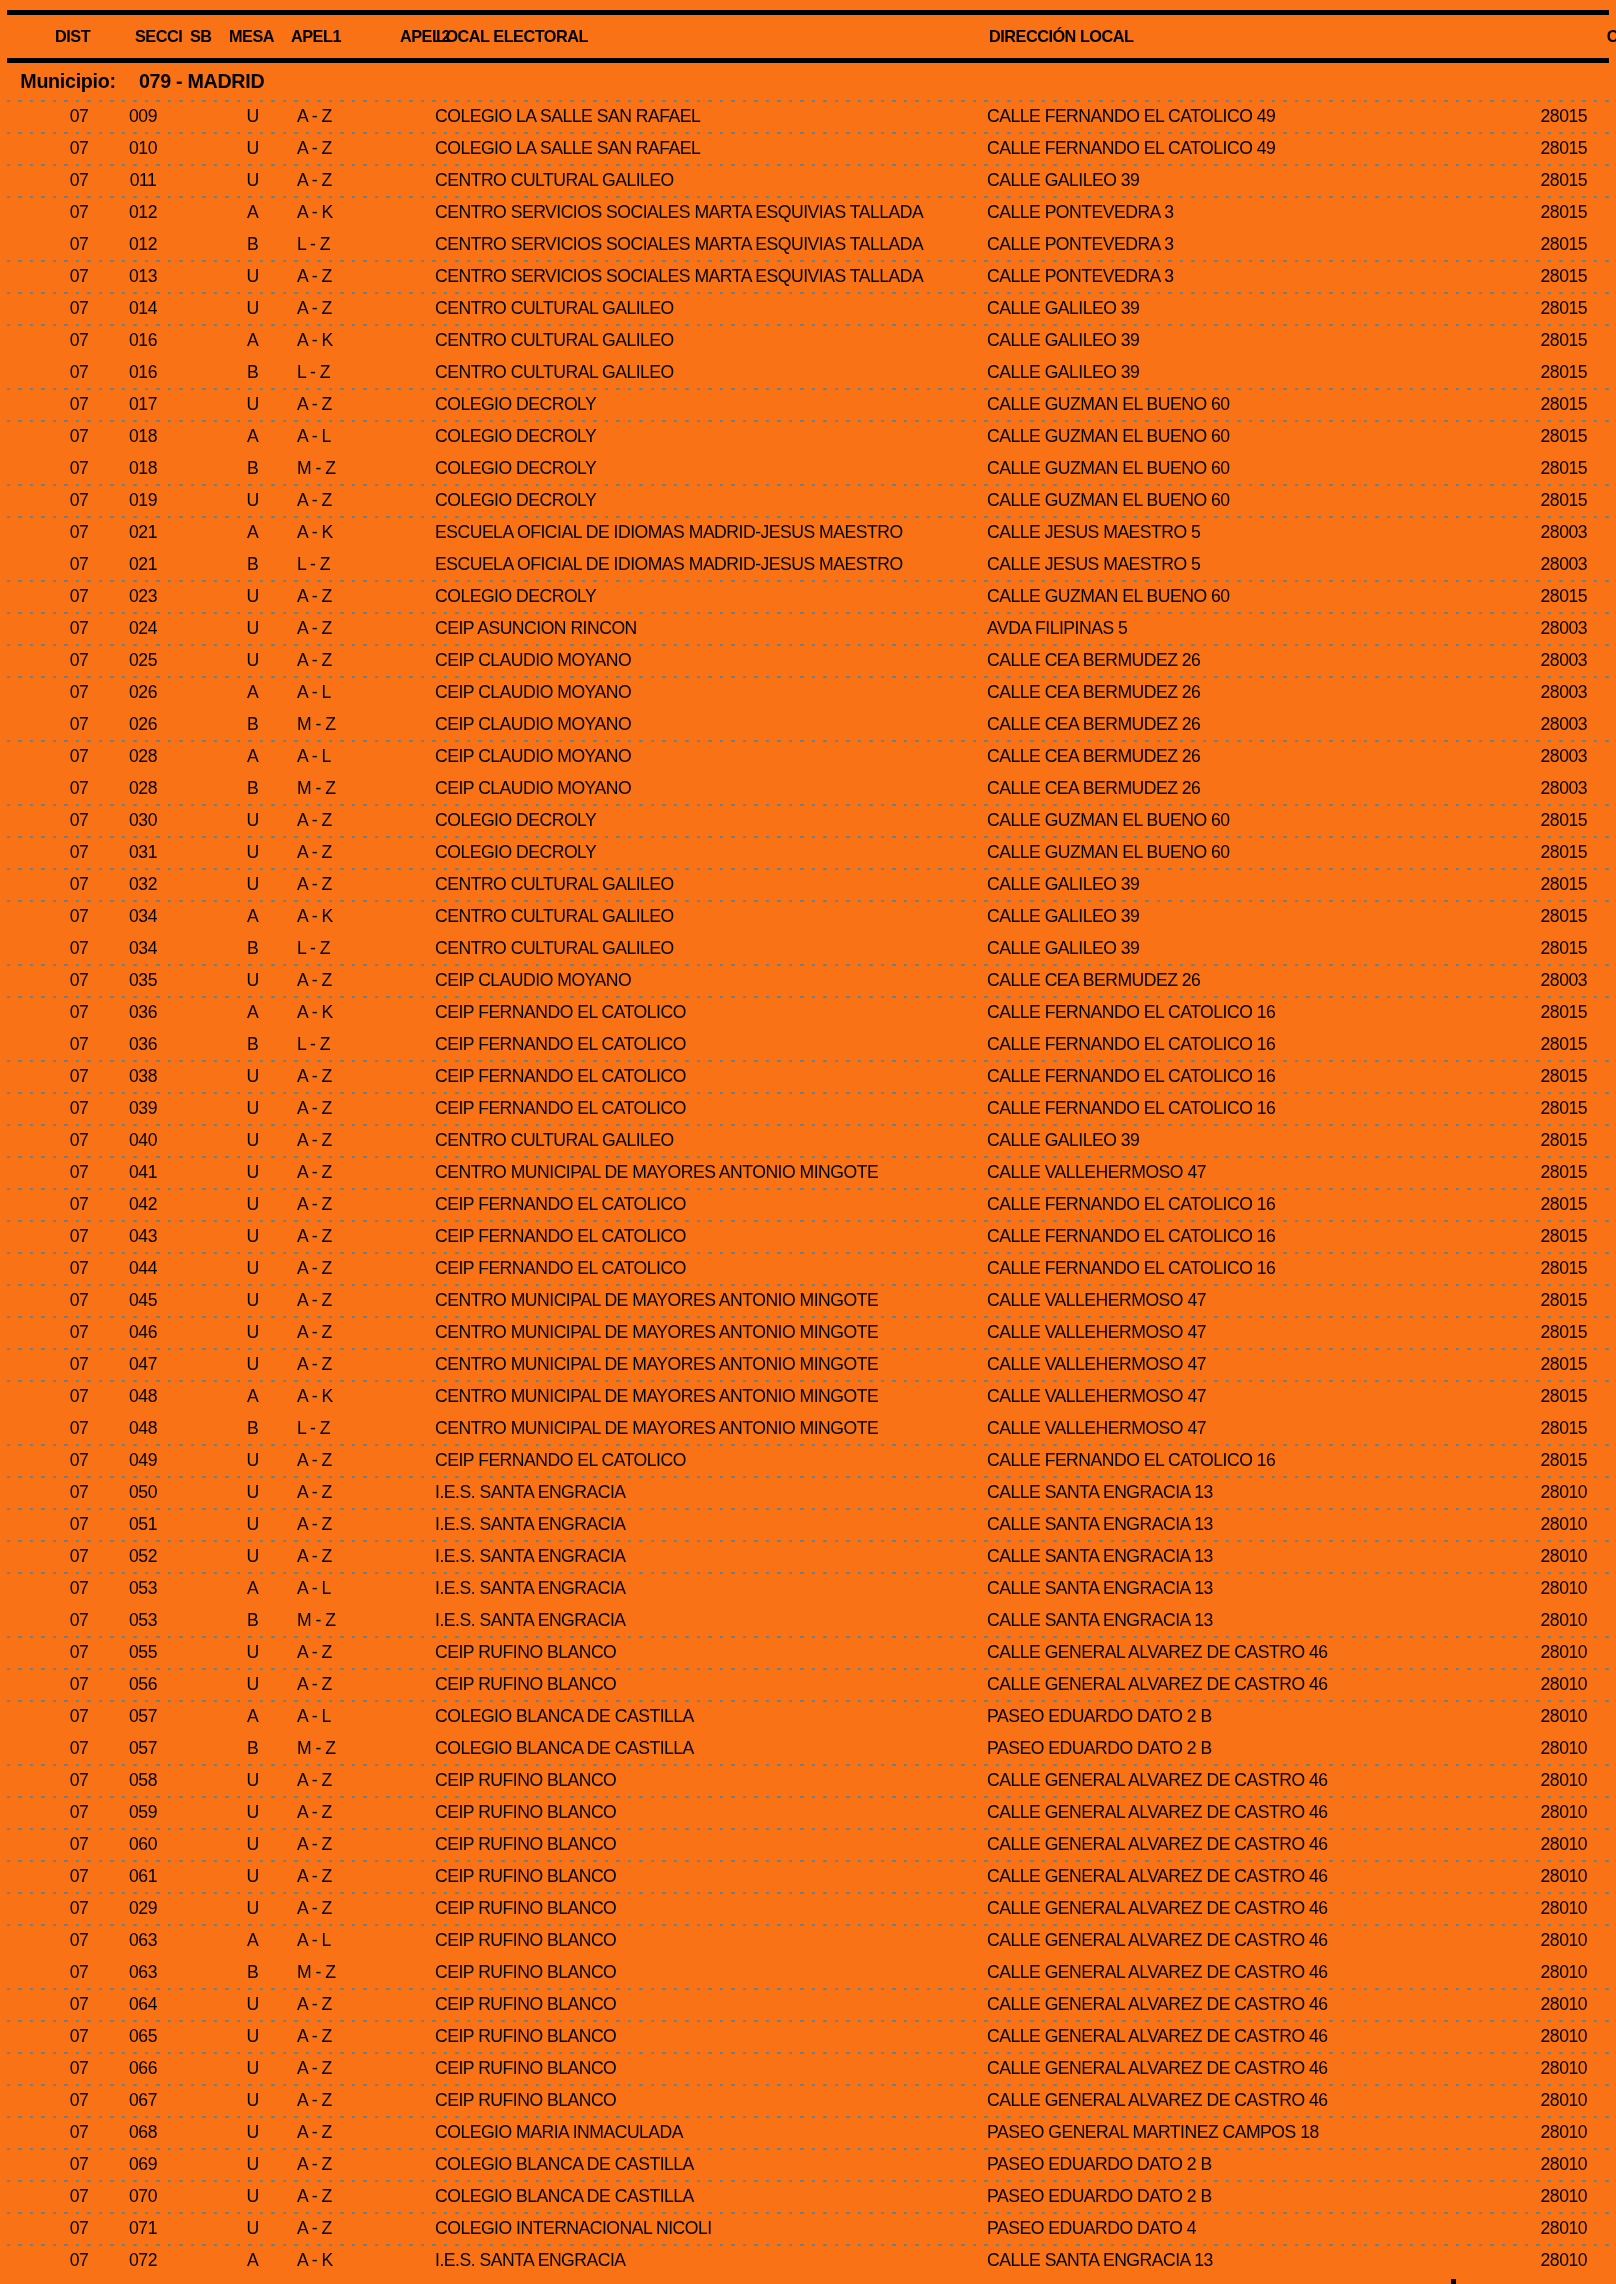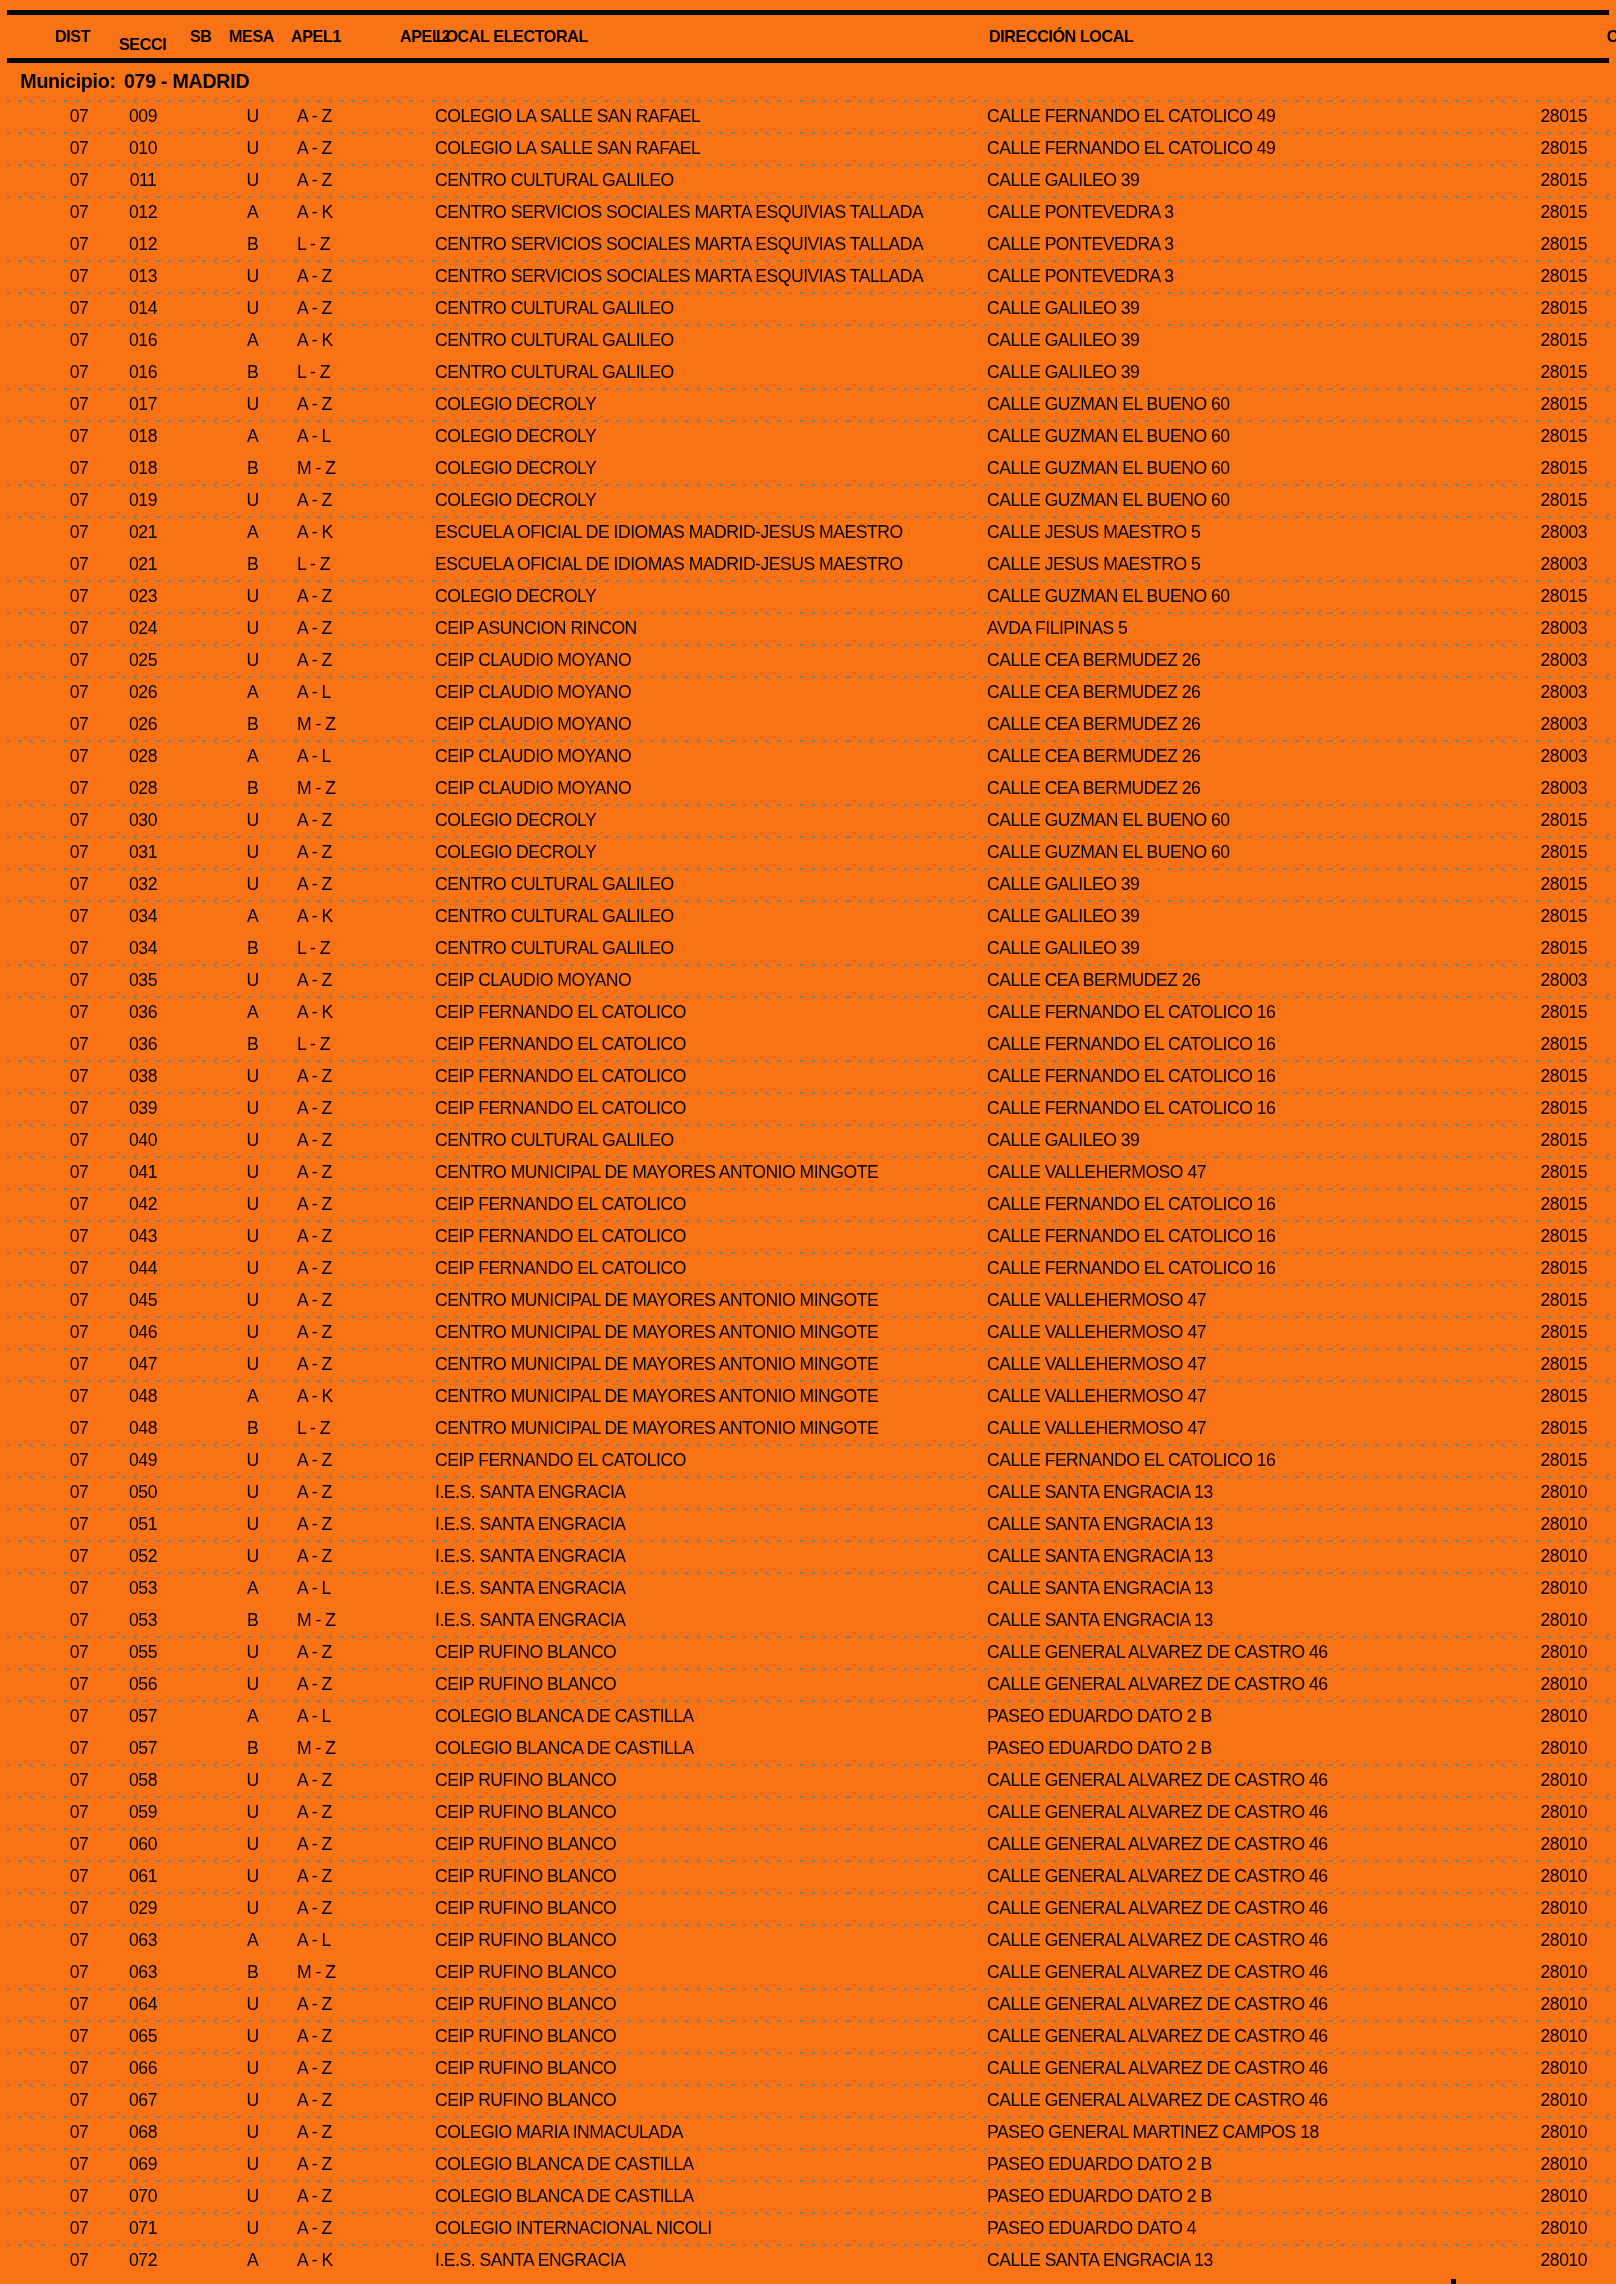--- a/index.html
+++ b/index.html
@@ -8,31 +8,31 @@
     background:#f97316; color:#000;
     font-family:"Liberation Sans", sans-serif;
   }
   .rule { position:absolute; left:6.8px; width:1602px; height:5.4px; background:#000; }
   .rule-top { top:9.5px; }
   .rule-mid { top:58px; }
   .colheaders { position:absolute; top:26px; left:0; width:100%; height:20.3px;
     font-weight:bold; font-size:16.3px; letter-spacing:-0.5px; line-height:20.3px; }
   .colheaders span { position:absolute; top:0; white-space:nowrap; }
   .h-dist  { left:55px; }
-  .h-secci { left:119px;margin-top:8px; }
+  .h-secci { left:135px; }
   .h-sb    { left:190px; }
   .h-mesa  { left:229px;text-align:center; }
   .h-apel1 { left:291px; }
   .h-apel2 { left:363px;margin-left:37px; }
   .h-local { left:436px; }
   .h-dir   { left:989px; }
   .h-cpos  { left:1488px; width:163px; text-align:right; }
   .municipio { position:absolute; top:68px; left:20.3px; height:26px; line-height:26px;
     font-weight:bold; font-size:19.7px; letter-spacing:-0.3px; white-space:nowrap; }
-  .mun-val { margin-left:3px; }
+  .mun-val { margin-left:18px; }
   .blocks { position:absolute; top:100px; left:0; width:100%; }
   .block { position:relative; }
   .block::before { content:""; position:absolute; top:0; left:6.8px; width:1603px; height:2px;
     background:repeating-linear-gradient(90deg,#6f8080 0 3.4px, transparent 3.4px 11.5px); }
   .row { position:relative; height:32px; }
   .cell { position:absolute; top:0; height:32px; line-height:32px;
     font-size:17.6px; letter-spacing:-0.5px; white-space:nowrap; }
   .c-dist  { left:64px;  width:30px; text-align:center; }
   .c-secci { left:122px; width:42px; text-align:center; }
   .c-sb    { left:190px; width:24.4px; text-align:center; }

